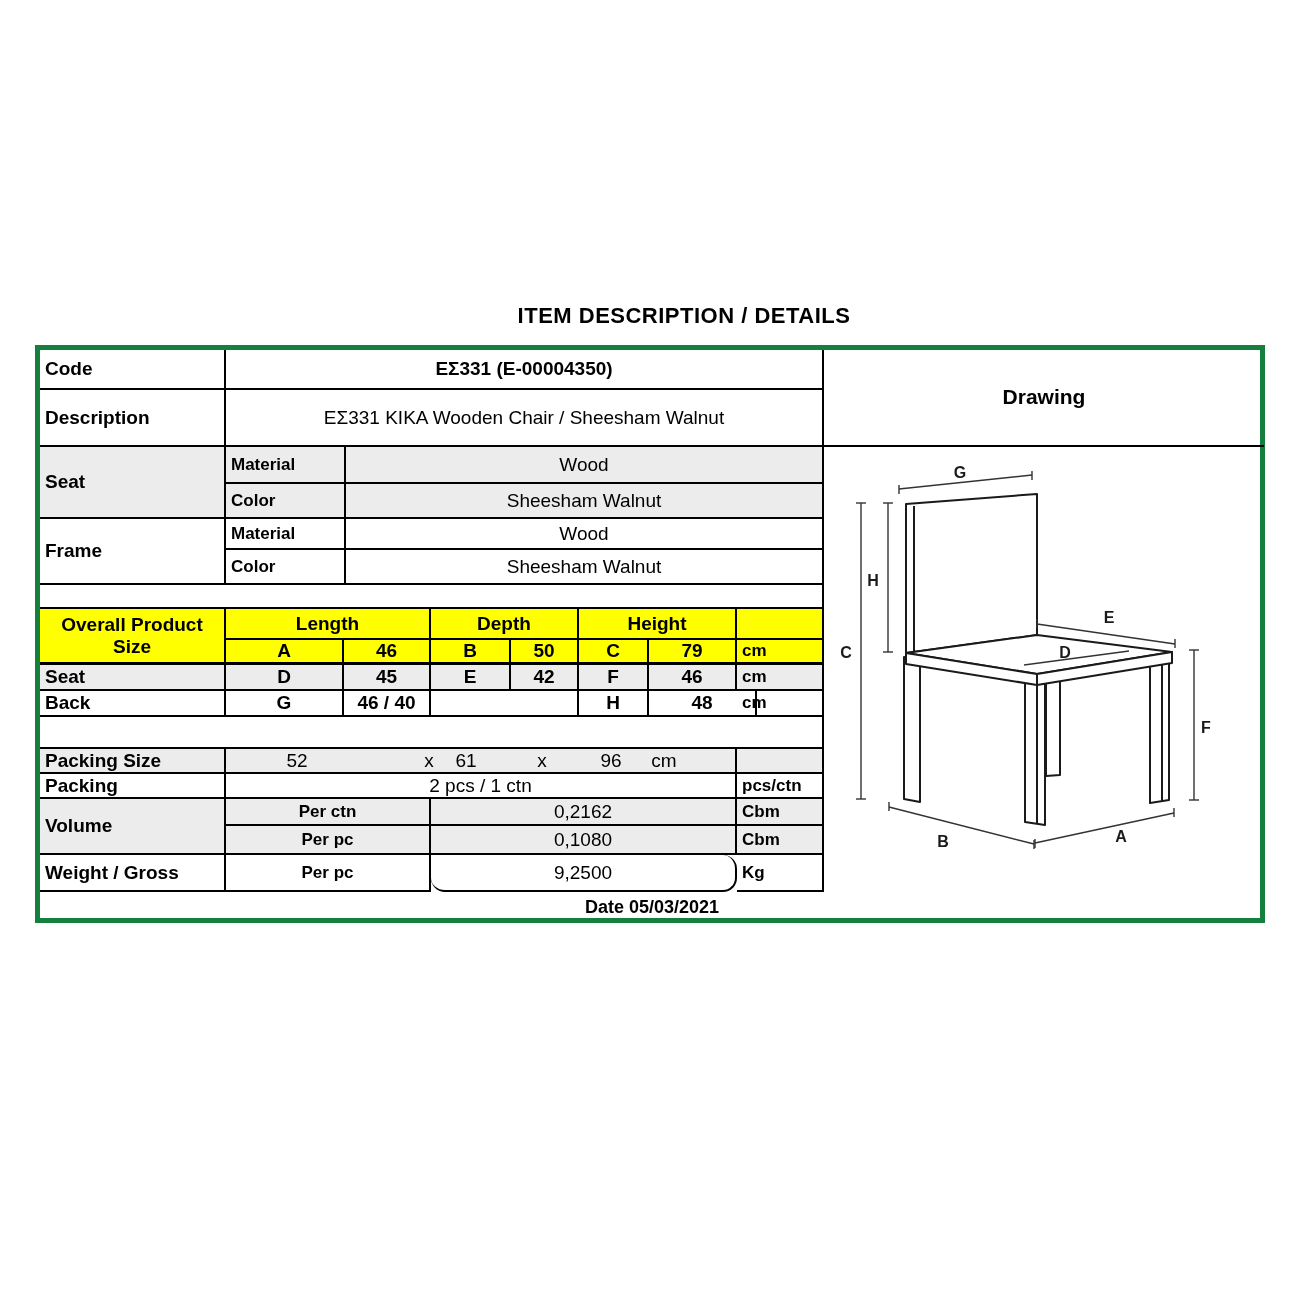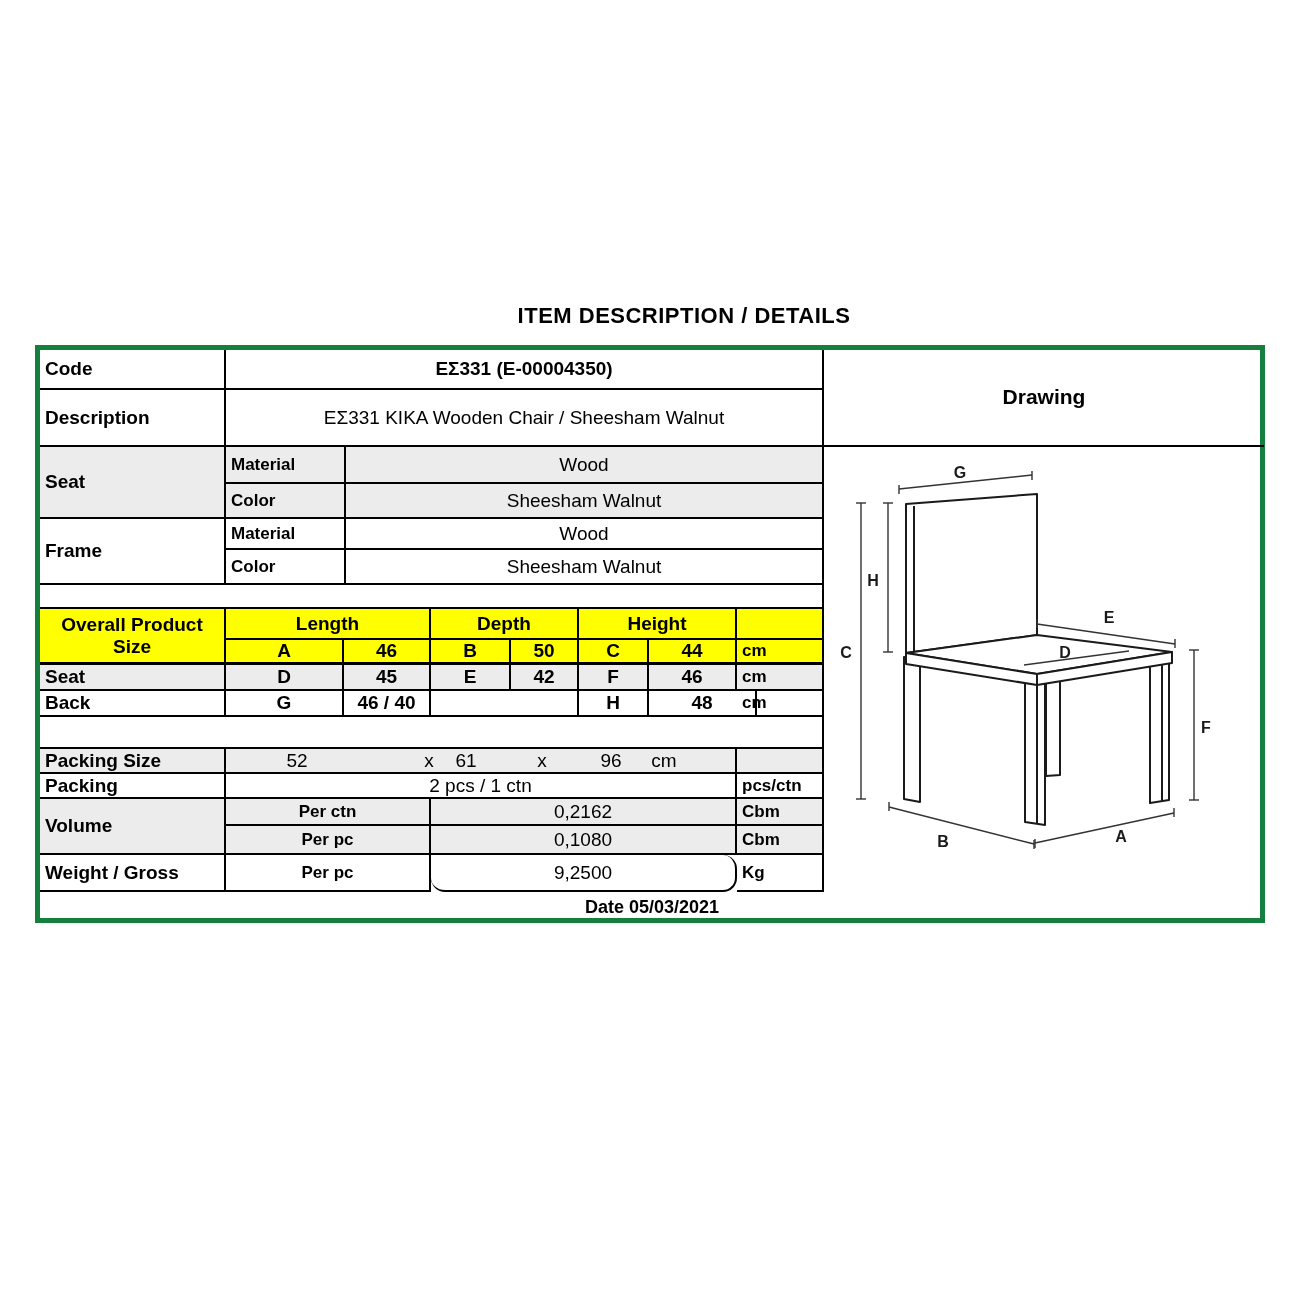--- a/index.html
+++ b/index.html
@@ -59,21 +59,21 @@
     <div class="cell br bb yellow" style="left:186px;top:259px;width:205px;height:31px;">Length</div>
     <div class="cell br bb yellow" style="left:391px;top:259px;width:148px;height:31px;">Depth</div>
     <div class="cell br bb yellow" style="left:539px;top:259px;width:158px;height:31px;">Height</div>
     <div class="cell br bb yellow" style="left:697px;top:259px;width:87px;height:31px;"></div>
 
     <div class="cell br bb3 yellow" style="left:186px;top:290px;width:118px;height:25px;">A</div>
     <div class="cell br bb3 yellow" style="left:304px;top:290px;width:87px;height:25px;">46</div>
     <div class="cell br bb3 yellow" style="left:391px;top:290px;width:80px;height:25px;">B</div>
     <div class="cell br bb3 yellow" style="left:471px;top:290px;width:68px;height:25px;">50</div>
     <div class="cell br bb3 yellow" style="left:539px;top:290px;width:70px;height:25px;">C</div>
-    <div class="cell br bb3 yellow" style="left:609px;top:290px;width:88px;height:25px;">44</div>
+    <div class="cell br bb3 yellow" style="left:609px;top:290px;width:88px;height:25px;">79</div>
     <div class="cell br bb3 yellow left sm" style="left:697px;top:290px;width:87px;height:25px;">cm</div>
 
     <div class="cell br bb left gray" style="left:0;top:315px;width:186px;height:26px;">Seat</div>
     <div class="cell br bb gray" style="left:186px;top:315px;width:118px;height:26px;">D</div>
     <div class="cell br bb gray" style="left:304px;top:315px;width:87px;height:26px;">45</div>
     <div class="cell br bb gray" style="left:391px;top:315px;width:80px;height:26px;">E</div>
     <div class="cell br bb gray" style="left:471px;top:315px;width:68px;height:26px;">42</div>
     <div class="cell br bb gray" style="left:539px;top:315px;width:70px;height:26px;">F</div>
     <div class="cell br bb gray" style="left:609px;top:315px;width:88px;height:26px;">46</div>
     <div class="cell br bb gray left sm" style="left:697px;top:315px;width:87px;height:26px;">cm</div>

